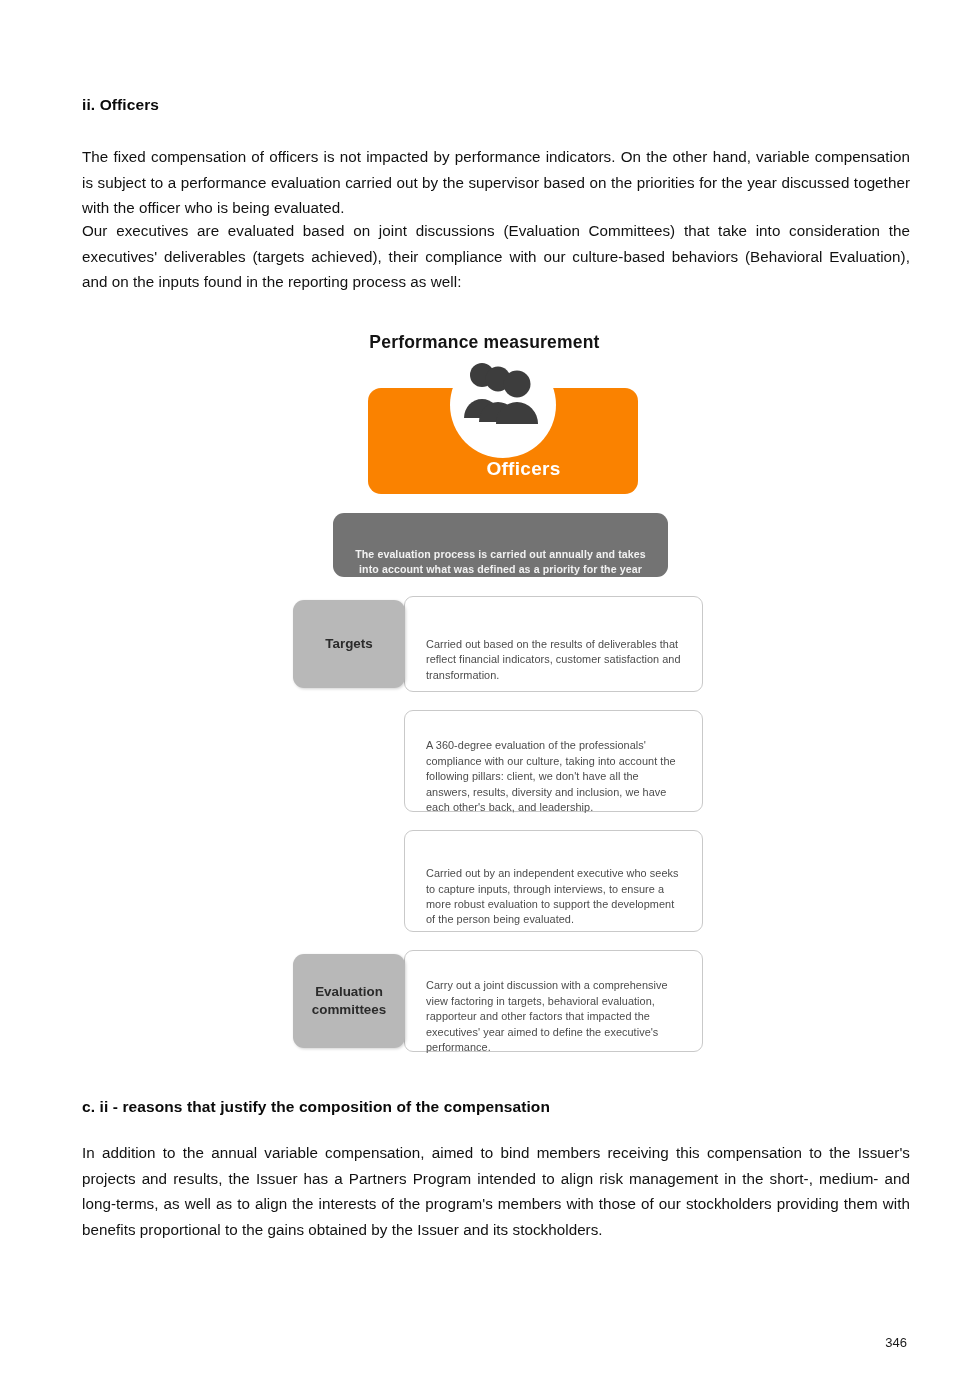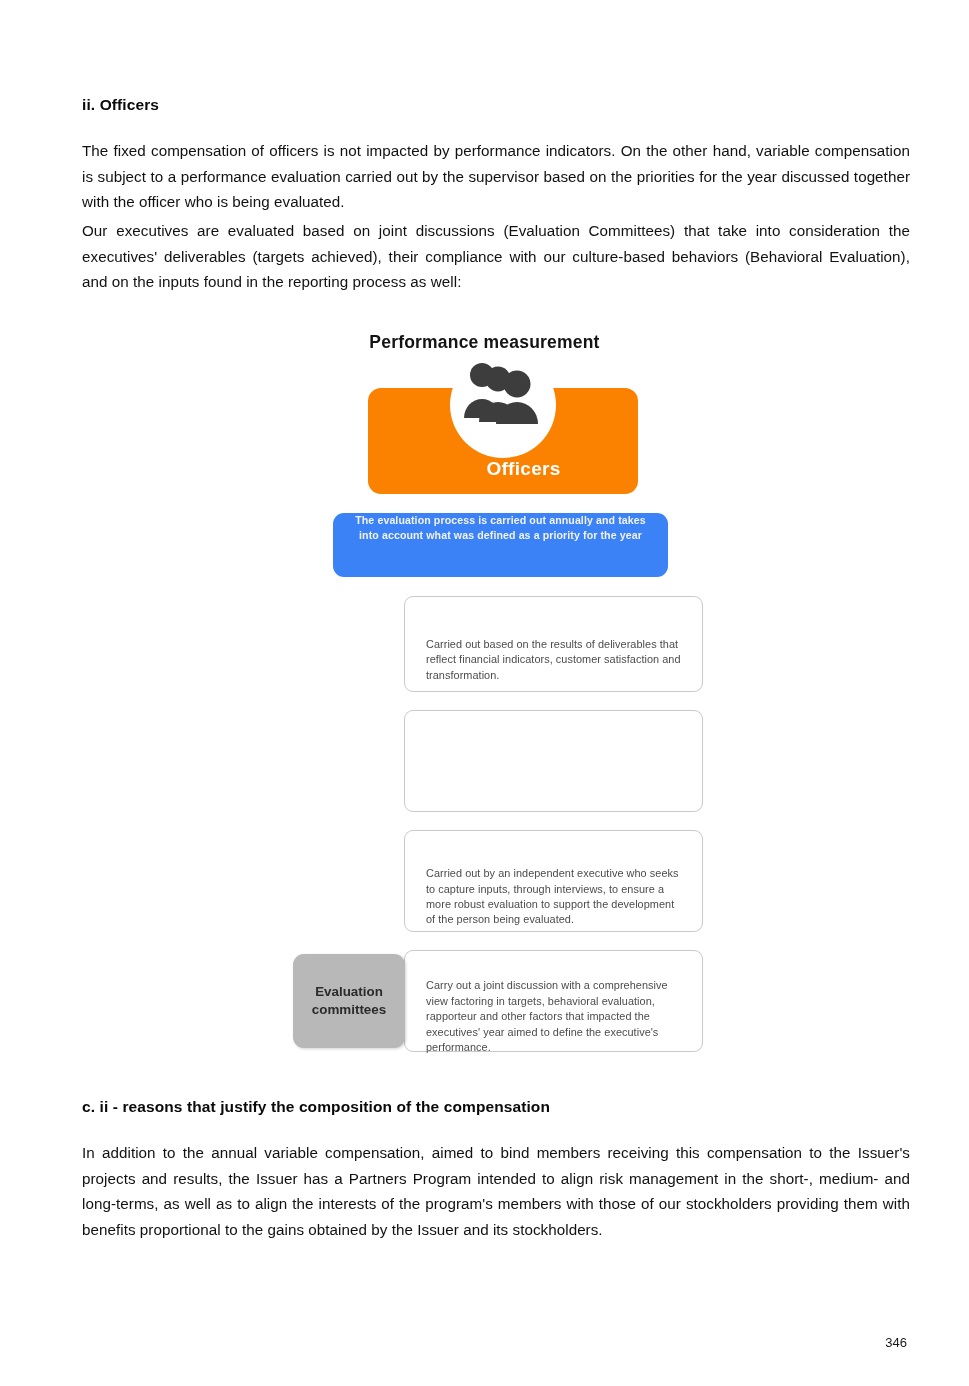--- a/index.html
+++ b/index.html
@@ -100,24 +100,24 @@
     letter-spacing: 0.3px;
     padding-left: 41px;
   }
 
   .banner {
     position: absolute;
     left: 333px;
     top: 213px;
     width: 335px;
     height: 64px;
-    background: #3b82f6;
+    background: #737373;
     border-radius: 11px;
     display: flex;
-    align-items: flex-start;
+    align-items: flex-end;
     justify-content: center;
   }
   .banner-text {
     color: #f2f2f2;
     font-size: 10.6px;
     font-weight: bold;
     line-height: 15px;
     text-align: center;
     letter-spacing: 0.1px;
     width: 300px;
@@ -194,21 +194,21 @@
 </style>
 </head>
 <body>
 
 <div class="page">
 
   <div class="col" style="top:96px;">
     <div class="heading">ii. Officers</div>
   </div>
 
-  <div class="col" style="top:138px;">
+  <div class="col" style="top:144px;">
     <div class="para">The fixed compensation of officers is not impacted by performance indicators. On the other hand, variable compensation is subject to a performance evaluation carried out by the supervisor based on the priorities for the year discussed together with the officer who is being evaluated.</div>
   </div>
 
   <div class="col" style="top:218px;">
     <div class="para">Our executives are evaluated based on joint discussions (Evaluation Committees) that take into consideration the executives' deliverables (targets achieved), their compliance with our culture-based behaviors (Behavioral Evaluation), and on the inputs found in the reporting process as well:</div>
   </div>
 
   <div class="info">
 
     <div class="info-title">Performance measurement</div>
@@ -234,27 +234,31 @@
     </div>
 
     <div class="banner">
       <div class="banner-text">The evaluation process is carried out annually and takes into account what was defined as a priority for the year</div>
     </div>
 
     <div class="rows">
 
       <div class="row h-96">
         <div class="row-card"></div>
+        <div class="row-label">Targets</div>
         <div class="row-desc">
           <span>Carried out based on the results of deliverables that reflect financial indicators, customer satisfaction and transformation.</span>
         </div>
       </div>
 
       <div class="row h-102">
         <div class="row-card"></div>
+        <div class="row-desc">
+          <span>A 360-degree evaluation of the professionals' compliance with our culture, taking into account the following pillars: client, we don't have all the answers, results, diversity and inclusion, we have each other's back, and leadership.</span>
+        </div>
       </div>
 
       <div class="row h-102">
         <div class="row-card"></div>
         <div class="row-desc">
           <span>Carried out by an independent executive who seeks to capture inputs, through interviews, to ensure a more robust evaluation to support the development of the person being evaluated.</span>
         </div>
       </div>
 
       <div class="row h-102">

